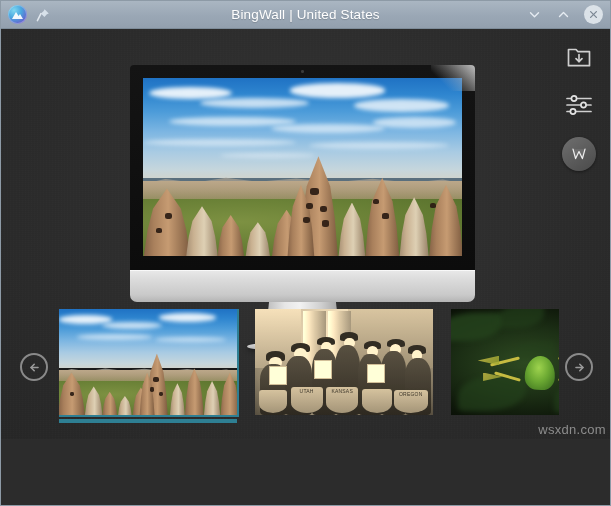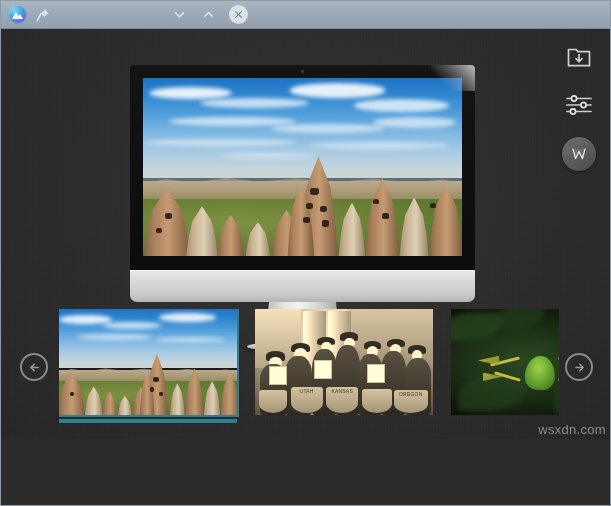--- a/index.html
+++ b/index.html
@@ -452,20 +452,21 @@
       <span class="pin-icon">
         <svg width="16" height="16" viewBox="0 0 16 16">
           <g stroke="#e8eef4" stroke-width="1.5" fill="#e8eef4">
             <path d="M9.6 2.2 L13.8 6.4 L11.9 7.3 L9.4 10.1 L5.9 6.6 L8.7 4.1 Z" fill="#dce6ef" stroke="none"></path>
             <line x1="5.9" y1="6.6" x2="2.4" y2="13.6" stroke-linecap="round"></line>
           </g>
         </svg>
       </span>
     </div>
 
+    <div class="tb-title">BingWall | United States</div>
 
     <div class="tb-right">
       <span class="tb-btn">
         <svg width="15" height="15" viewBox="0 0 15 15">
           <polyline points="3.5,5.8 7.5,9.8 11.5,5.8" fill="none" stroke="#e6ecf2" stroke-width="1.4" stroke-linecap="round" stroke-linejoin="round"></polyline>
         </svg>
       </span>
       <span class="tb-btn">
         <svg width="15" height="15" viewBox="0 0 15 15">
           <polyline points="3.5,9.4 7.5,5.4 11.5,9.4" fill="none" stroke="#e6ecf2" stroke-width="1.4" stroke-linecap="round" stroke-linejoin="round"></polyline>

